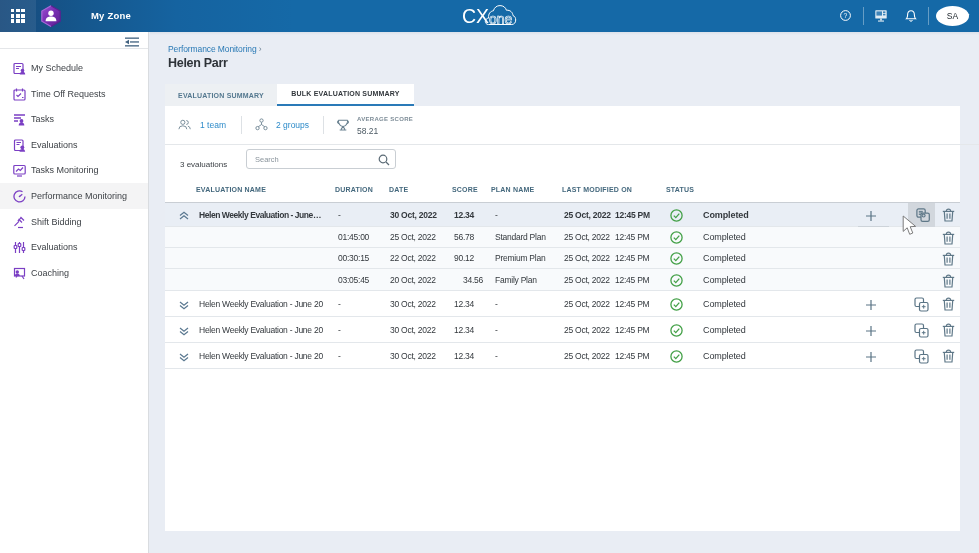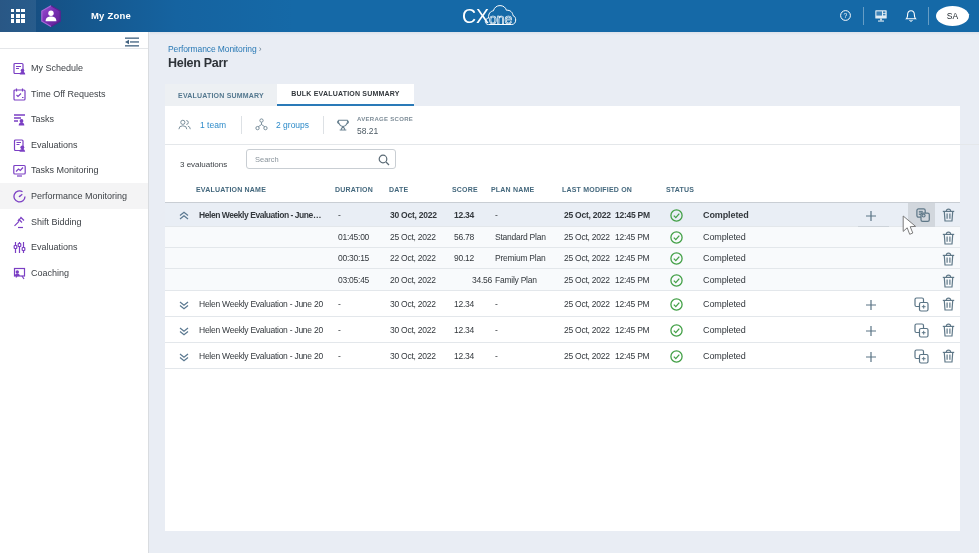--- a/index.html
+++ b/index.html
@@ -371,21 +371,21 @@
           <path d="M2.3 3.6 L3 13 L10 13 L10.7 3.6"></path>
           <path d="M0.8 3.4 H12.2"></path>
           <path d="M4.4 3.1 q0-1.9 2.1-1.9 q2.1 0 2.1 1.9"></path>
           <path d="M5.1 5.6 V10.8 M7.9 5.6 V10.8"></path>
         </g>
       </svg>
   </div>
   <div class="trow" style="top:163px;height:22px;background:#f8fafc">
     <div class="cell" style="left:173px;top:6px">03:05:45</div>
     <div class="cell" style="left:225px;top:6px">20 Oct, 2022</div>
-    <div class="cell" style="left:307px;top:6px">34.56</div>
+    <div class="cell" style="left:298px;top:6px">34.56</div>
     <div class="cell" style="left:330px;top:6px">Family Plan</div>
     <div class="cell" style="left:399px;top:6px">25 Oct, 2022</div>
     <div class="cell" style="left:450px;top:6px">12:45 PM</div>
     <svg class="stat" style="top:5px" width="13" height="13" viewBox="0 0 13 13">
         <circle cx="6.5" cy="6.5" r="5.6" fill="none" stroke="#43a047" stroke-width="1.3"></circle>
         <path d="M3.8 6.6 L5.8 8.6 L9.3 4.6" fill="none" stroke="#43a047" stroke-width="1.3"></path>
       </svg>
     <div class="stxt" style="top:6px">Completed</div>
     <svg class="act" style="left:777px;top:5px" width="13" height="14" viewBox="0 0 13 14">
         <g fill="none" stroke="#5f7888" stroke-width="1.2">

